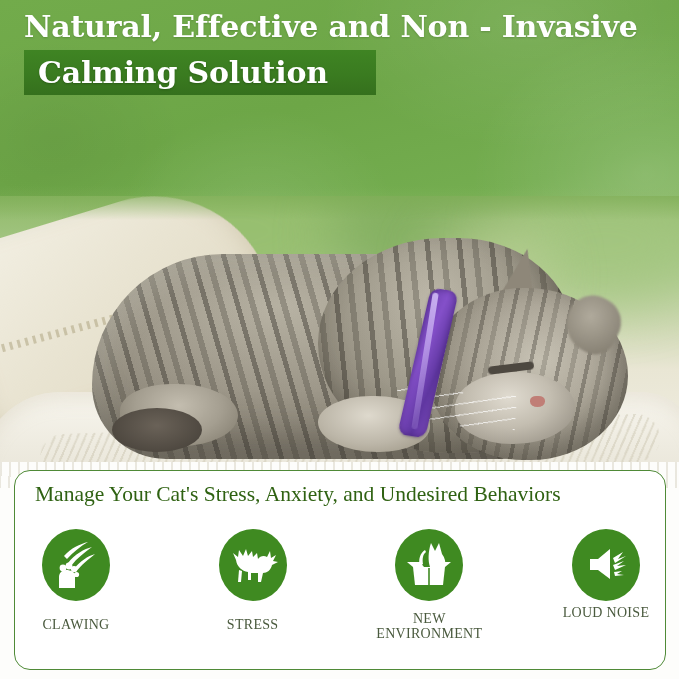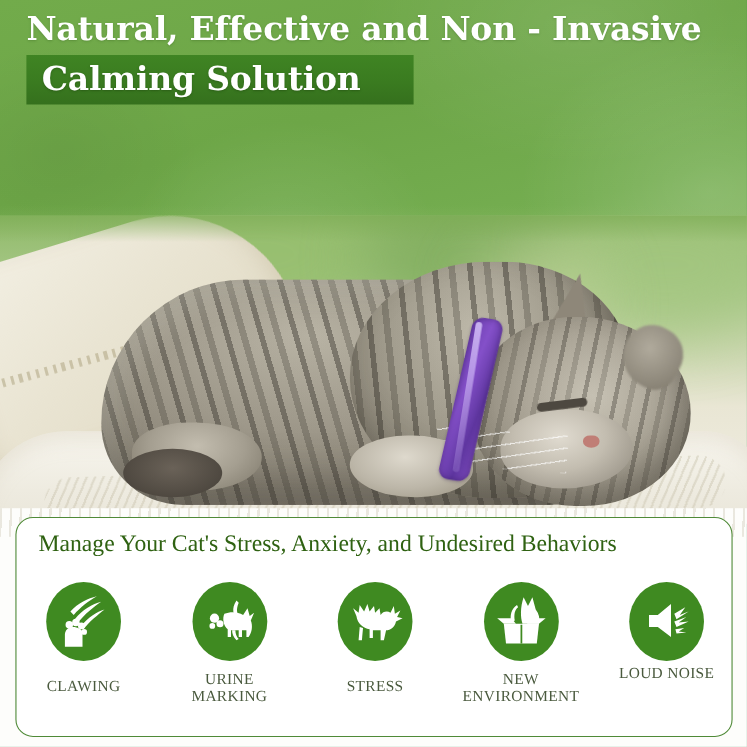--- a/index.html
+++ b/index.html
@@ -456,38 +456,20 @@
               <circle cx="22" cy="29" r="3.1"></circle>
               <circle cx="24.5" cy="34.5" r="2.6"></circle>
             </g>
           </svg>
         </div>
         <div class="icon-label">
           <span>CLAWING</span>
         </div>
       </div>
 
-      <div class="icon-cell cell-2">
-        <div class="icon-circle">
-          <svg width="50" height="46" viewBox="0 0 50 46" aria-hidden="true">
-            <g fill="#ffffff">
-              <path d="M33 6 C30 13, 32 17, 34 19 L32 21 C28 18, 26 11, 31 4 Z"></path>
-              <path d="M20 16 C25 14, 32 14, 37 17 L41 11 L43 18 L47 15 L44 22 C46 27, 45 33, 42 37 L40 37 L40 31 L36 31 L36 37 L33 37 L33 31 L26 31 L26 37 L23 37 L23 30 C19 27, 18 20, 20 16 Z"></path>
-              <path d="M30 31 C30 34, 31 37, 33 39 L31 40 C28 37, 27 34, 27 31 Z"></path>
-              <circle cx="11" cy="20" r="4.2"></circle>
-              <circle cx="16" cy="25" r="3.2"></circle>
-              <circle cx="9" cy="27" r="2.6"></circle>
-            </g>
-          </svg>
-        </div>
-        <div class="icon-label">
-          <span>URINE</span>
-          <span class="l2">MARKING</span>
-        </div>
-      </div>
 
       <div class="icon-cell cell-4">
         <div class="icon-circle">
           <svg width="52" height="42" viewBox="0 0 52 42" aria-hidden="true">
             <g fill="#ffffff">
               <path d="M9 16 L6 9 L11 13 L12 6 L16 12 L19 5 L21 12 L25 7 L26 13 L30 9 L31 15 C33 12, 37 11, 40 13 L43 7 L44 14 L49 11 L46 17 L51 18 L45 21 C44 26, 40 29, 36 29 L34 38 L31 38 L31 29 L24 29 L24 36 L21 36 L21 28 C15 27, 10 23, 9 16 Z"></path>
               <path d="M15 27 L14 38 L11 38 L12 26 Z"></path>
             </g>
           </svg>
         </div>

